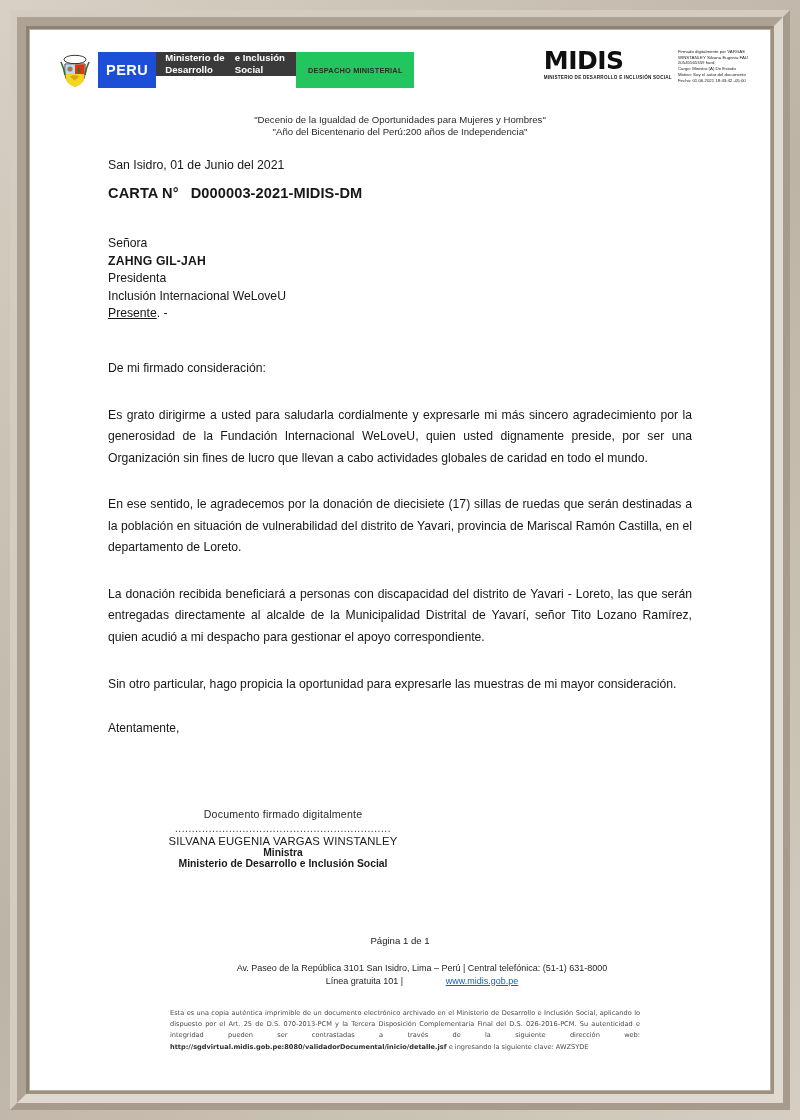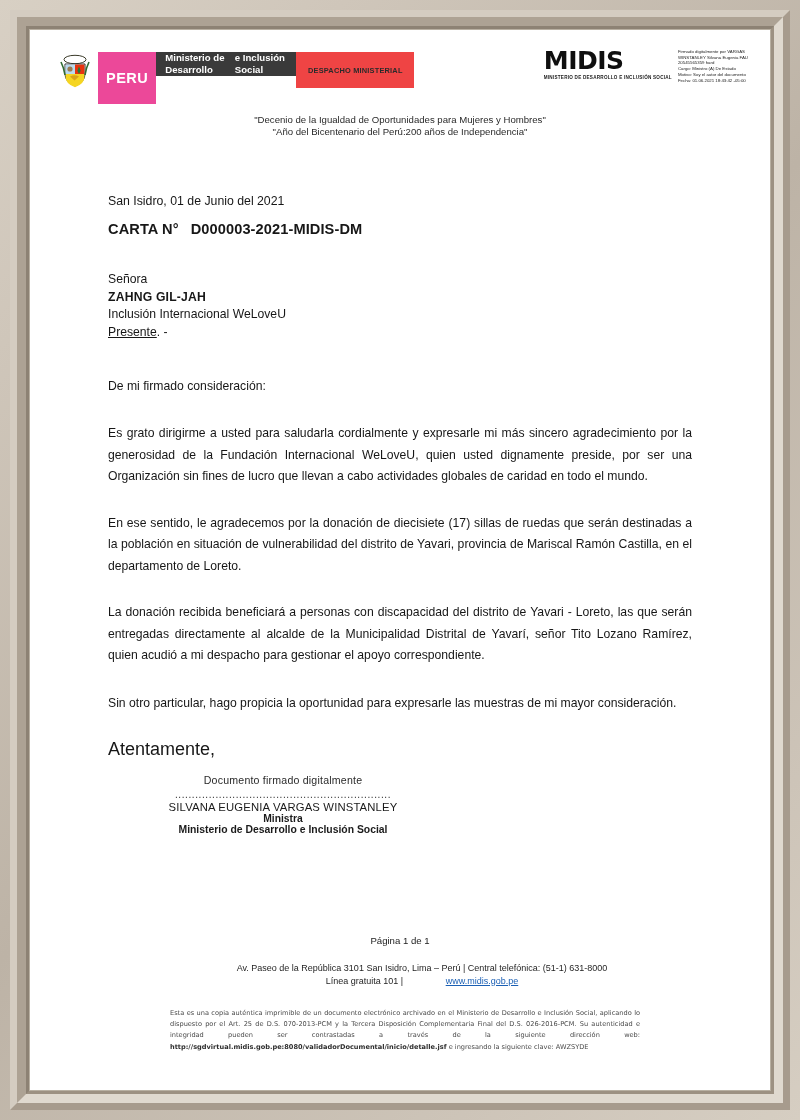--- a/index.html
+++ b/index.html
@@ -89,46 +89,46 @@
   }
   .coat {
     width: 34px;
     height: 36px;
     position: relative;
     margin-right: 6px;
     flex: 0 0 auto;
   }
   .coat svg { display:block; }
   .peru-block {
-    background: #ec4899;
+    background: #1d4ed8;
     color: #ffffff;
     font-weight: bold;
     font-size: 14.5px;
     letter-spacing: .5px;
     display: flex;
     align-items: center;
     padding: 0 8px;
-    height: 52px;
+    height: 36px;
     box-sizing: border-box;
   }
   .min-block {
     background: #3a3a3a;
     color: #ffffff;
     font-weight: bold;
     font-size: 9.6px;
     line-height: 11.6px;
     display: flex;
     justify-content: center;
     padding: 0 10px 0 9px;
     height: 24px;
     box-sizing: border-box;
     width: 140px;
   }
   .desp-block {
-    background: #ef4444;
+    background: #22c55e;
     color: #2b2b2b;
     font-size: 7.4px;
     font-weight: bold;
     letter-spacing: .2px;
     display: flex;
     align-items: center;
     justify-content: center;
     height: 36px;
     width: 118px;
     box-sizing: border-box;
@@ -185,21 +185,20 @@
     position: absolute;
     left: 78px;
     top: 128px;
     width: 584px;
     font-size: 11.6px;
     color: #171717;
   }
   .date-line {
     font-size: 12.3px;
     margin-bottom: 13px;
-    margin-top: 36px;
   }
   .carta {
     font-size: 14.6px;
     font-weight: bold;
     letter-spacing: .1px;
     margin-bottom: 34px;
   }
   .carta .carta-num { margin-left: 12px; }
 
   .addressee { line-height: 17.6px; font-size: 12.2px; }
@@ -217,28 +216,28 @@
     line-height: 21.5px;
   }
   .para.p-first { margin-top: 30px; }
   .closing {
     margin-top: 26px;
     font-size: 12.2px;
     line-height: 21.5px;
   }
   .atentamente {
     margin-top: 25px;
-    font-size: 18px;
+    font-size: 12px;
   }
 
   
   .signature {
     position: absolute;
     left: 108px;
-    top: 744px;
+    top: 778px;
     width: 290px;
     text-align: center;
   }
   .sig-caption {
     font-size: 10.6px;
     color: #2a2a2a;
     letter-spacing: .2px;
     margin-bottom: 4px;
   }
   .sig-dots {
@@ -368,20 +367,21 @@
   <div class="doc-body">
     <div class="date-line">San Isidro, 01 de Junio del 2021</div>
 
     <div class="carta">
       <span>CARTA N°</span><span class="carta-num">D000003-2021-MIDIS-DM</span>
     </div>
 
     <div class="addressee">
       <div>Señora</div>
       <div class="bold">ZAHNG GIL-JAH</div>
+      <div>Presidenta</div>
       <div>Inclusión Internacional WeLoveU</div>
       <div class="presente"><u>Presente</u><span>. -</span></div>
     </div>
 
     <div class="salutation">De mi firmado consideración:</div>
 
     <div class="para p-first">Es grato dirigirme a usted para saludarla cordialmente y expresarle mi más sincero agradecimiento por la generosidad de la Fundación Internacional WeLoveU, quien usted dignamente preside, por ser una Organización sin fines de lucro que llevan a cabo actividades globales de caridad en todo el mundo.</div>
     <div class="para">En ese sentido, le agradecemos por la donación de diecisiete (17) sillas de ruedas que serán destinadas a la población en situación de vulnerabilidad del distrito de Yavari, provincia de Mariscal Ramón Castilla, en el departamento de Loreto.</div>
     <div class="para">La donación recibida beneficiará a personas con discapacidad del distrito de Yavari - Loreto, las que serán entregadas directamente al alcalde de la Municipalidad Distrital de Yavarí, señor Tito Lozano Ramírez, quien acudió a mi despacho para gestionar el apoyo correspondiente.</div>
     <div class="closing">Sin otro particular, hago propicia la oportunidad para expresarle las muestras de mi mayor consideración.</div>

